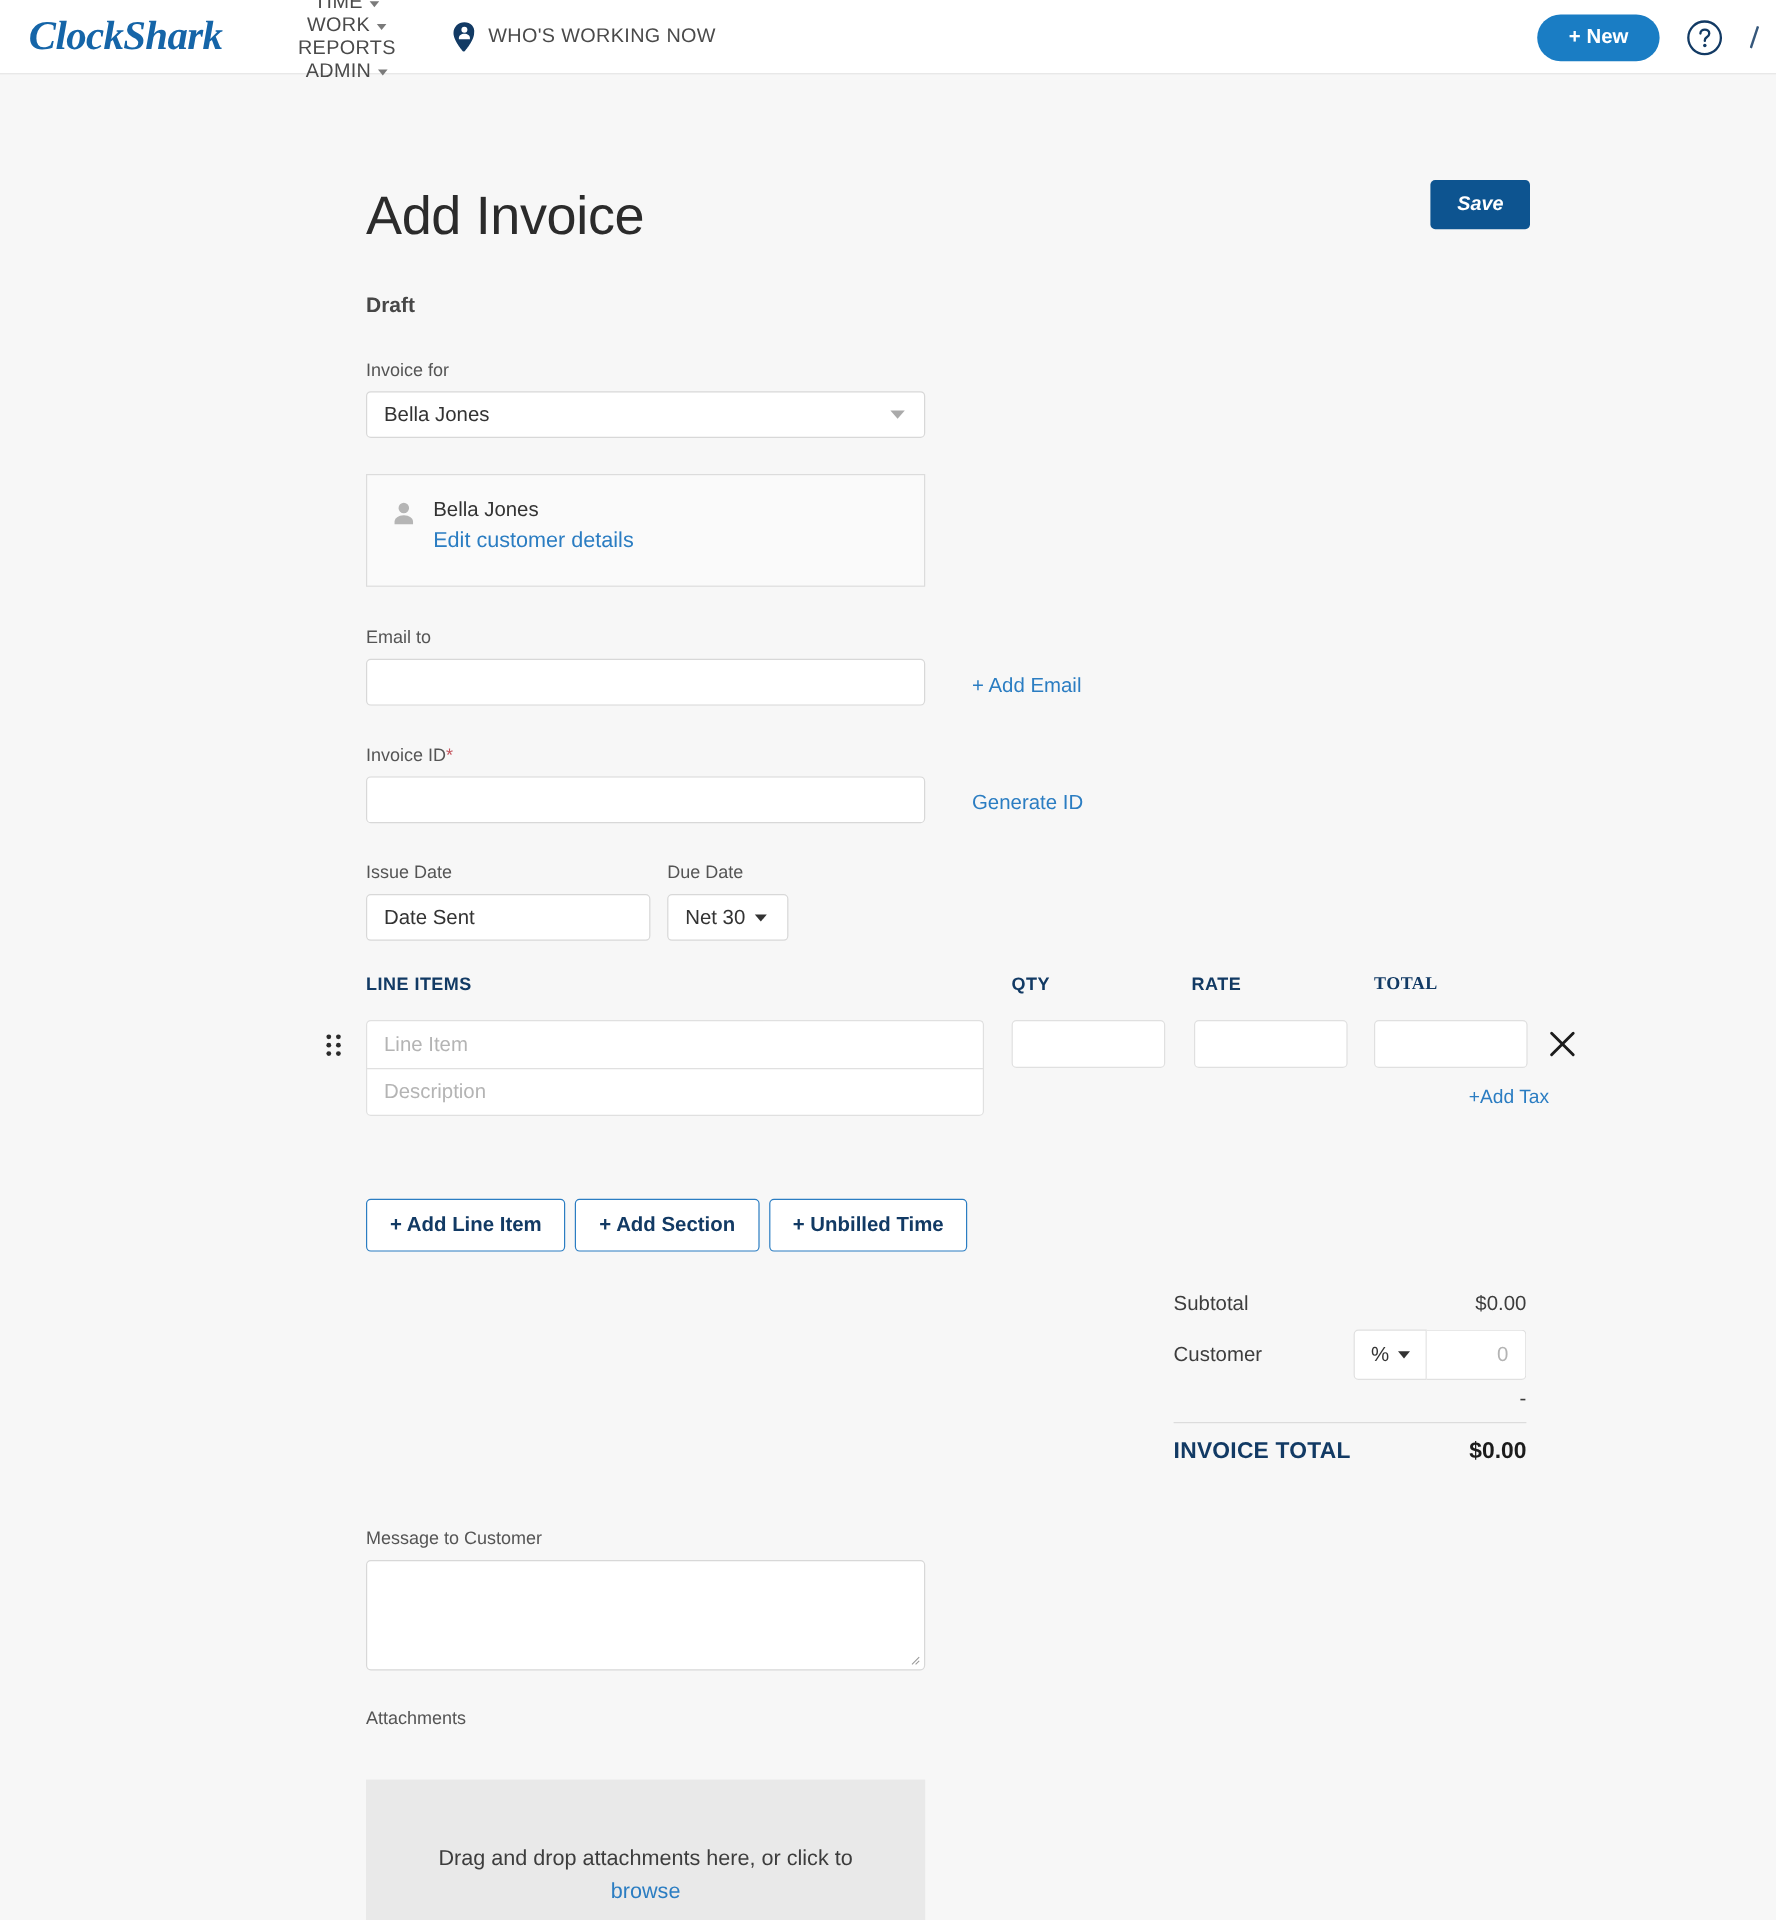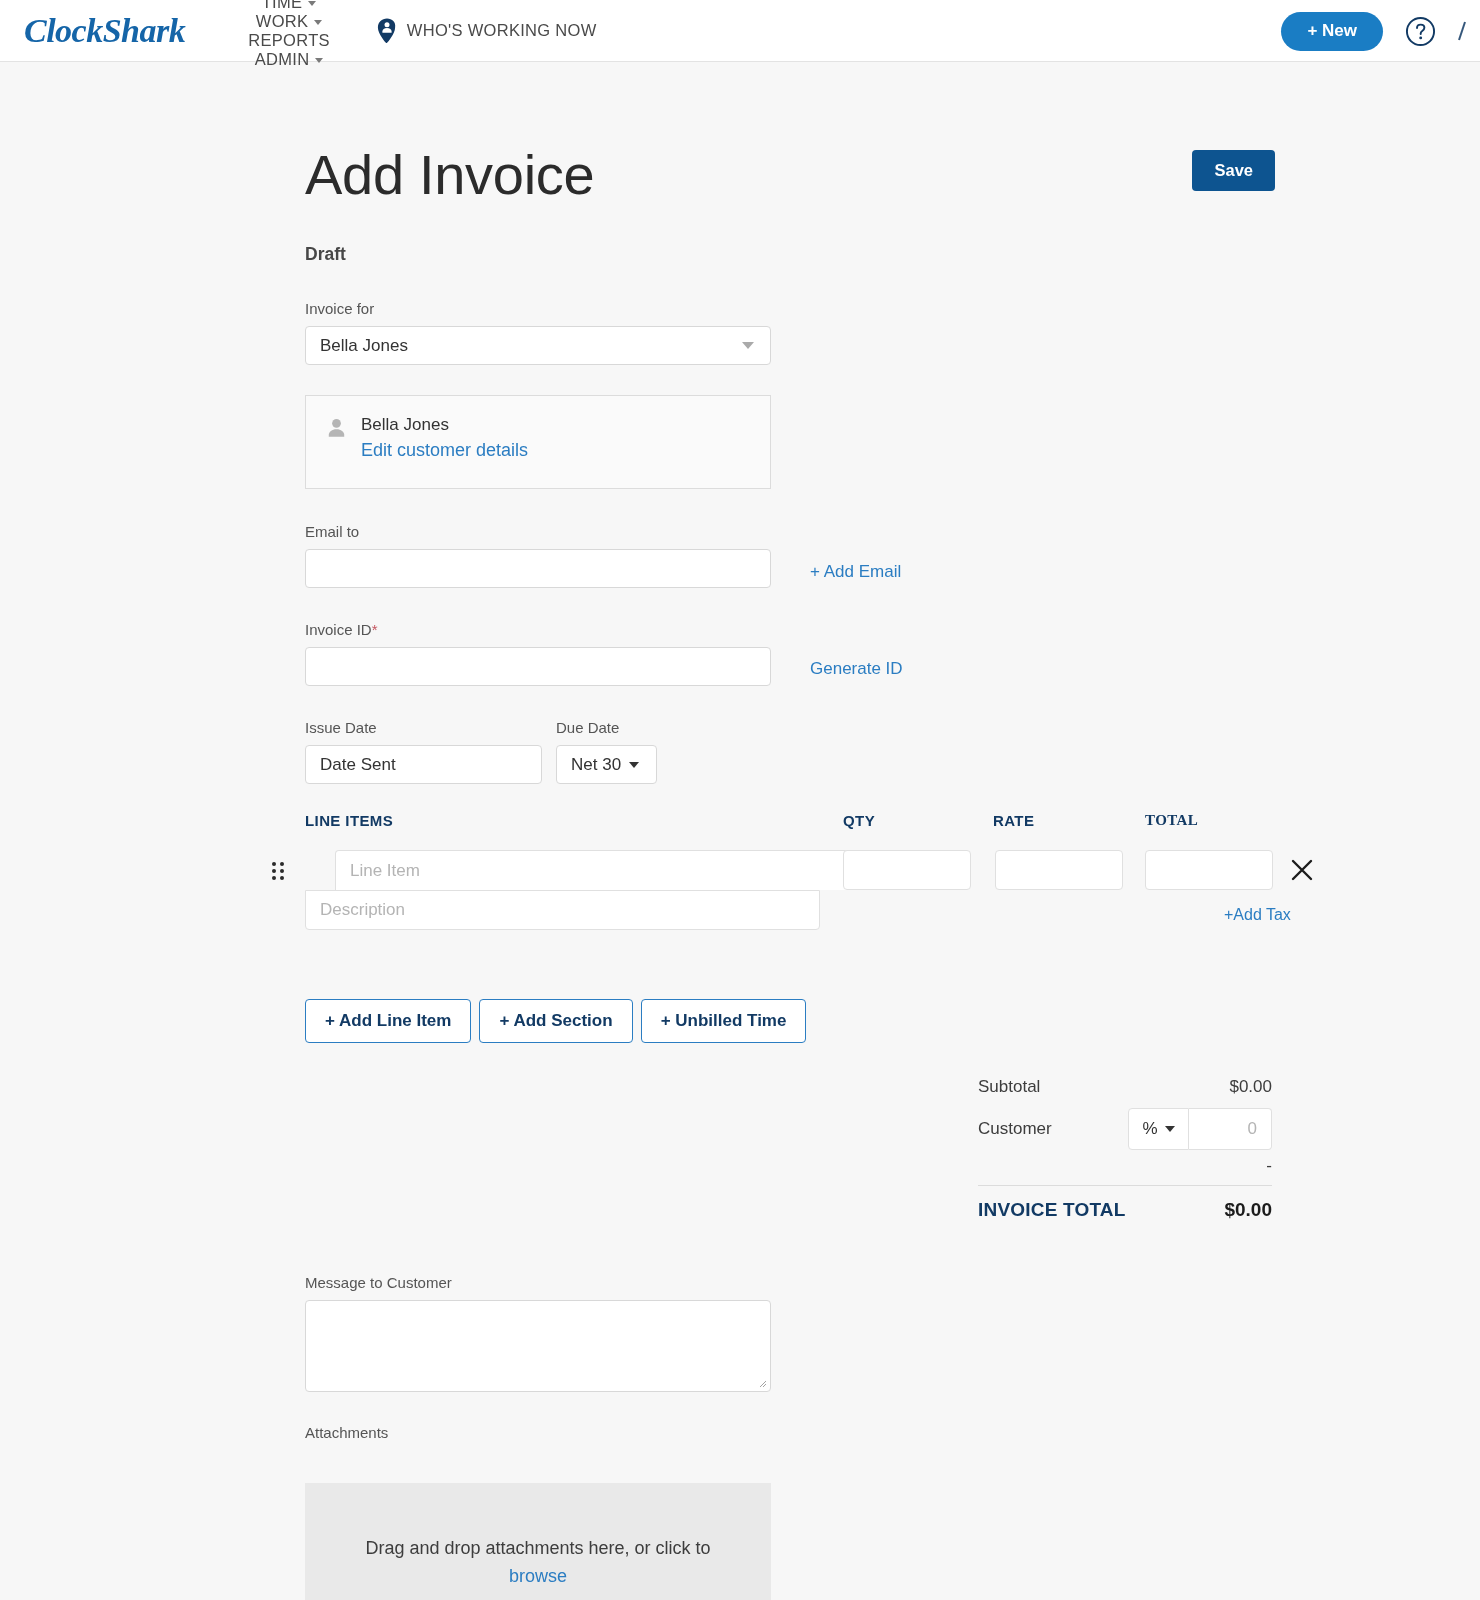--- a/index.html
+++ b/index.html
@@ -97,38 +97,39 @@
     overflow: hidden;
     opacity: 0.85;
   }
 
   
   .page { position: relative; padding: 0 0 0 0; }
   .content { position: relative; width: 1480px; }
 
   .page-title {
     position: absolute;
-    left: 305px; top: 80px;
-    font-size: 56px;
+    left: 305px; top: 92px;
+    font-size: 45px;
     font-weight: normal;
     color: #2b2b2b;
     letter-spacing: -0.3px;
   }
   .save-btn {
     position: absolute;
     right: 205px; top: 88px;
     background: #0d5490;
     color: #fff;
     border: none;
     border-radius: 4px;
     padding: 11px 22px;
     font-size: 16.5px;
     font-weight: bold;
     font-family: "Liberation Sans", sans-serif;
     cursor: pointer;
+    font-style: italic;
   }
   .draft-label {
     position: absolute;
     left: 305px; top: 182px;
     font-size: 17.5px;
     font-weight: bold;
     color: #474747;
   }
 
   .field-label {
@@ -287,21 +288,21 @@
     background: #fff;
     border: 1px solid #e0e0e0;
     height: 40px;
     width: 515px;
     display: flex;
     align-items: center;
     padding: 0 14px;
     font-size: 17px;
     color: #b4b4b4;
   }
-  .li-name { border-radius: 4px 4px 0 0; border-bottom: none; margin-left: 30px; }
+  .li-name { border-radius: 4px 4px 0 0; border-bottom: none; }
   .li-desc { border-radius: 0 0 4px 4px; }
   .num-box {
     position: absolute;
     top: 0;
     background: #fff;
     border: 1px solid #e0e0e0;
     border-radius: 4px;
     height: 40px;
     width: 128px;
   }

